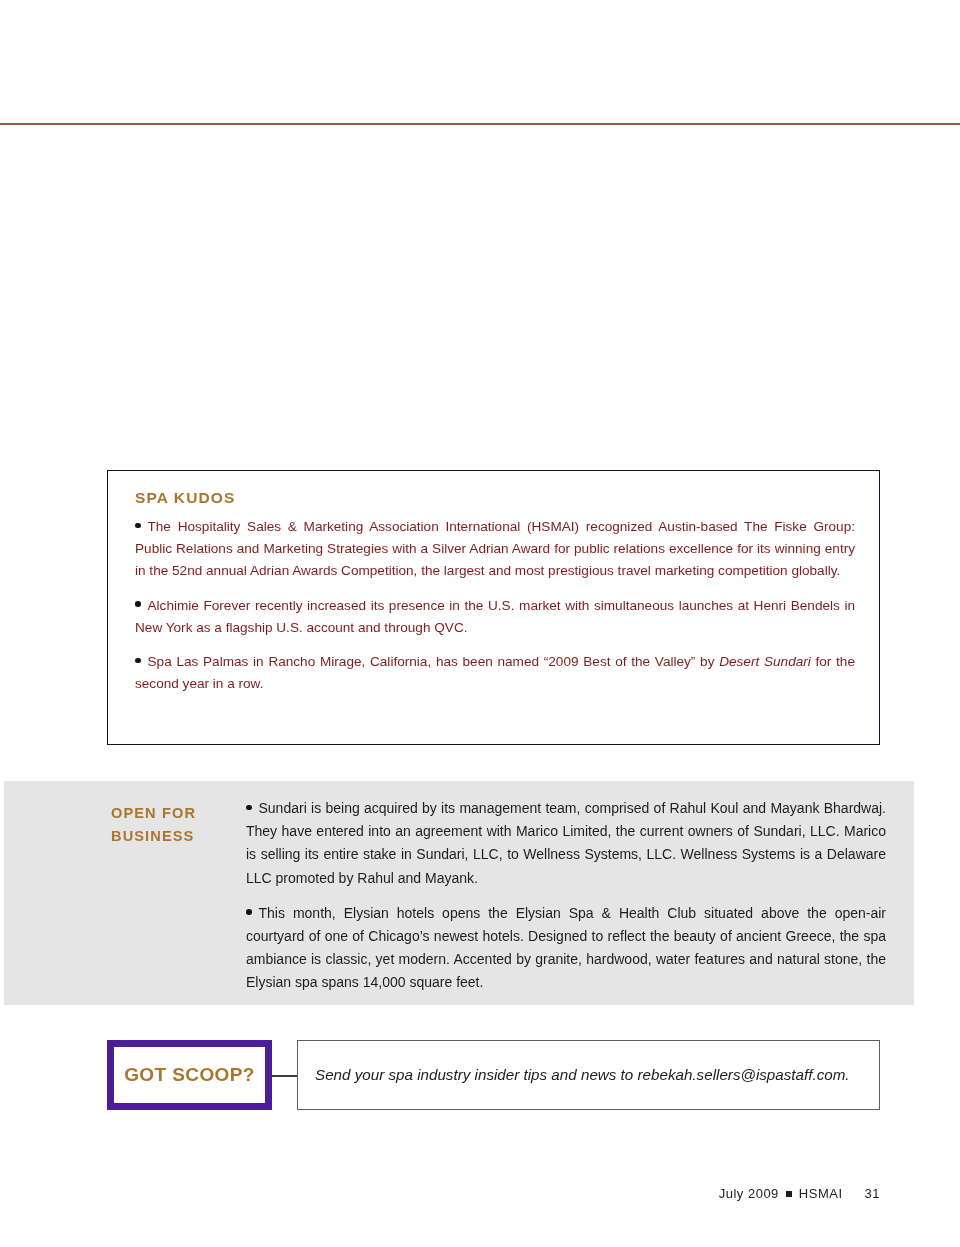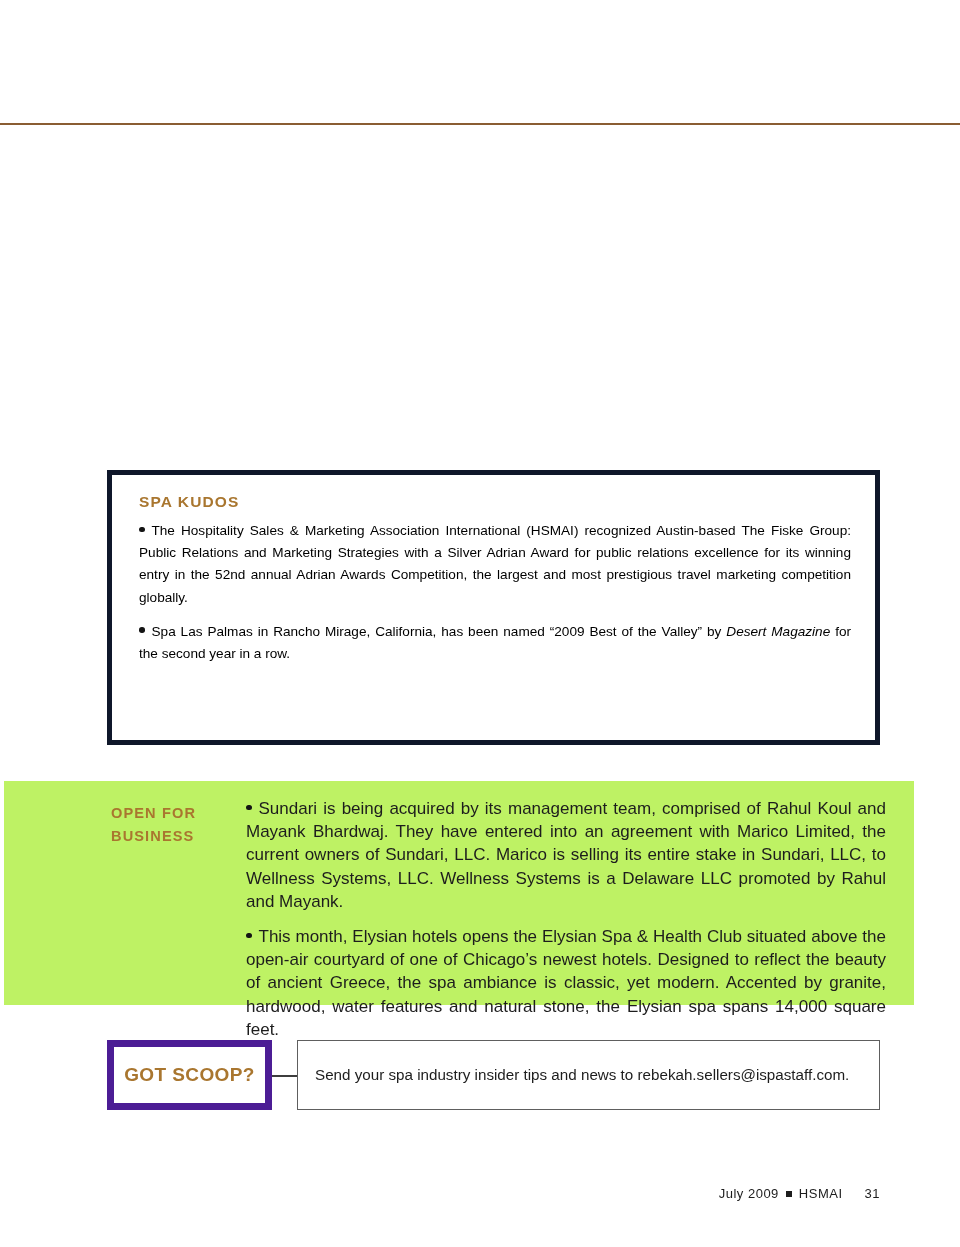--- a/index.html
+++ b/index.html
@@ -26,33 +26,33 @@
     background: #8a5d33;
   }
 
   
   .kudos-box {
     position: absolute;
     left: 107px;
     top: 470px;
     width: 773px;
     height: 275px;
-    border: 5px solid #0f172a;
+    border: 1px solid #0f172a;
     box-sizing: border-box;
     padding: 18px 24px 10px 27px;
   }
   .kudos-title {
     color: #a9762f;
     font-weight: bold;
     font-size: 15.5px;
     letter-spacing: 1.1px;
     margin: 0 0 9px 0;
   }
   .kudos-para {
-    color: #000000;
+    color: #7f1d1d;
     font-size: 13.6px;
     line-height: 22.2px;
     margin: 0 0 12px 0;
     text-align: justify;
     text-justify: inter-word;
     position: relative;
     padding-left: 0;
   }
   .kudos-para:last-child { margin-bottom: 0; }
   .bullet {
@@ -68,42 +68,42 @@
   }
   .it { font-style: italic; }
 
   
   .ofb-panel {
     position: absolute;
     left: 4px;
     top: 781px;
     width: 910px;
     height: 224px;
-    background: #bef264;
+    background: #e5e5e5;
   }
   .ofb-label {
     position: absolute;
     left: 107px;
     top: 21px;
     width: 135px;
     color: #a9762f;
     font-weight: bold;
     font-size: 14.6px;
     letter-spacing: 1.1px;
     line-height: 23px;
   }
   .ofb-body {
     position: absolute;
     left: 242px;
     top: 16px;
     width: 640px;
   }
   .ofb-para {
     color: #1d1d1d;
-    font-size: 17px;
+    font-size: 14px;
     line-height: 23.2px;
     margin: 0 0 12px 0;
     text-align: justify;
     text-justify: inter-word;
   }
   .ofb-para:last-child { margin-bottom: 0; }
 
   
   .scoop-box {
     position: absolute;
@@ -140,20 +140,21 @@
     border: 1px solid #5e5e5e;
     box-sizing: border-box;
     display: flex;
     align-items: center;
     padding-left: 17px;
   }
   .scoop-msg {
     color: #1d1d1d;
     font-size: 15.2px;
     line-height: 22px;
+    font-style: italic;
   }
 
   
   .footer {
     position: absolute;
     right: 80px;
     top: 1186px;
     color: #1d1d1d;
     font-size: 13px;
     letter-spacing: 0.5px;
@@ -177,23 +178,26 @@
 
 <div class="top-rule"></div>
 
 <section class="kudos-box">
   <h2 class="kudos-title">SPA KUDOS</h2>
 
   <p class="kudos-para">
     <span class="bullet"></span><span>The Hospitality Sales &amp; Marketing Association International (HSMAI) recognized Austin-based The Fiske Group: Public Relations and Marketing Strategies with a Silver Adrian Award for public relations excellence for its winning entry in the 52nd annual Adrian Awards Competition, the largest and most prestigious travel marketing competition globally.</span>
   </p>
 
-
   <p class="kudos-para">
-    <span class="bullet"></span><span>Spa Las Palmas in Rancho Mirage, California, has been named “2009 Best of the Valley” by </span><span class="it">Desert Magazine</span><span> for the second year in a row.</span>
+    <span class="bullet"></span><span>Alchimie Forever recently increased its presence in the U.S. market with simultaneous launches at Henri Bendels in New York as a flagship U.S. account and through QVC.</span>
+  </p>
+
+  <p class="kudos-para">
+    <span class="bullet"></span><span>Spa Las Palmas in Rancho Mirage, California, has been named “2009 Best of the Valley” by </span><span class="it">Desert Sundari</span><span> for the second year in a row.</span>
   </p>
 
 </section>
 
 <section class="ofb-panel">
   <div class="ofb-label">
     <div>OPEN FOR</div>
     <div>BUSINESS</div>
   </div>
   <div class="ofb-body">

